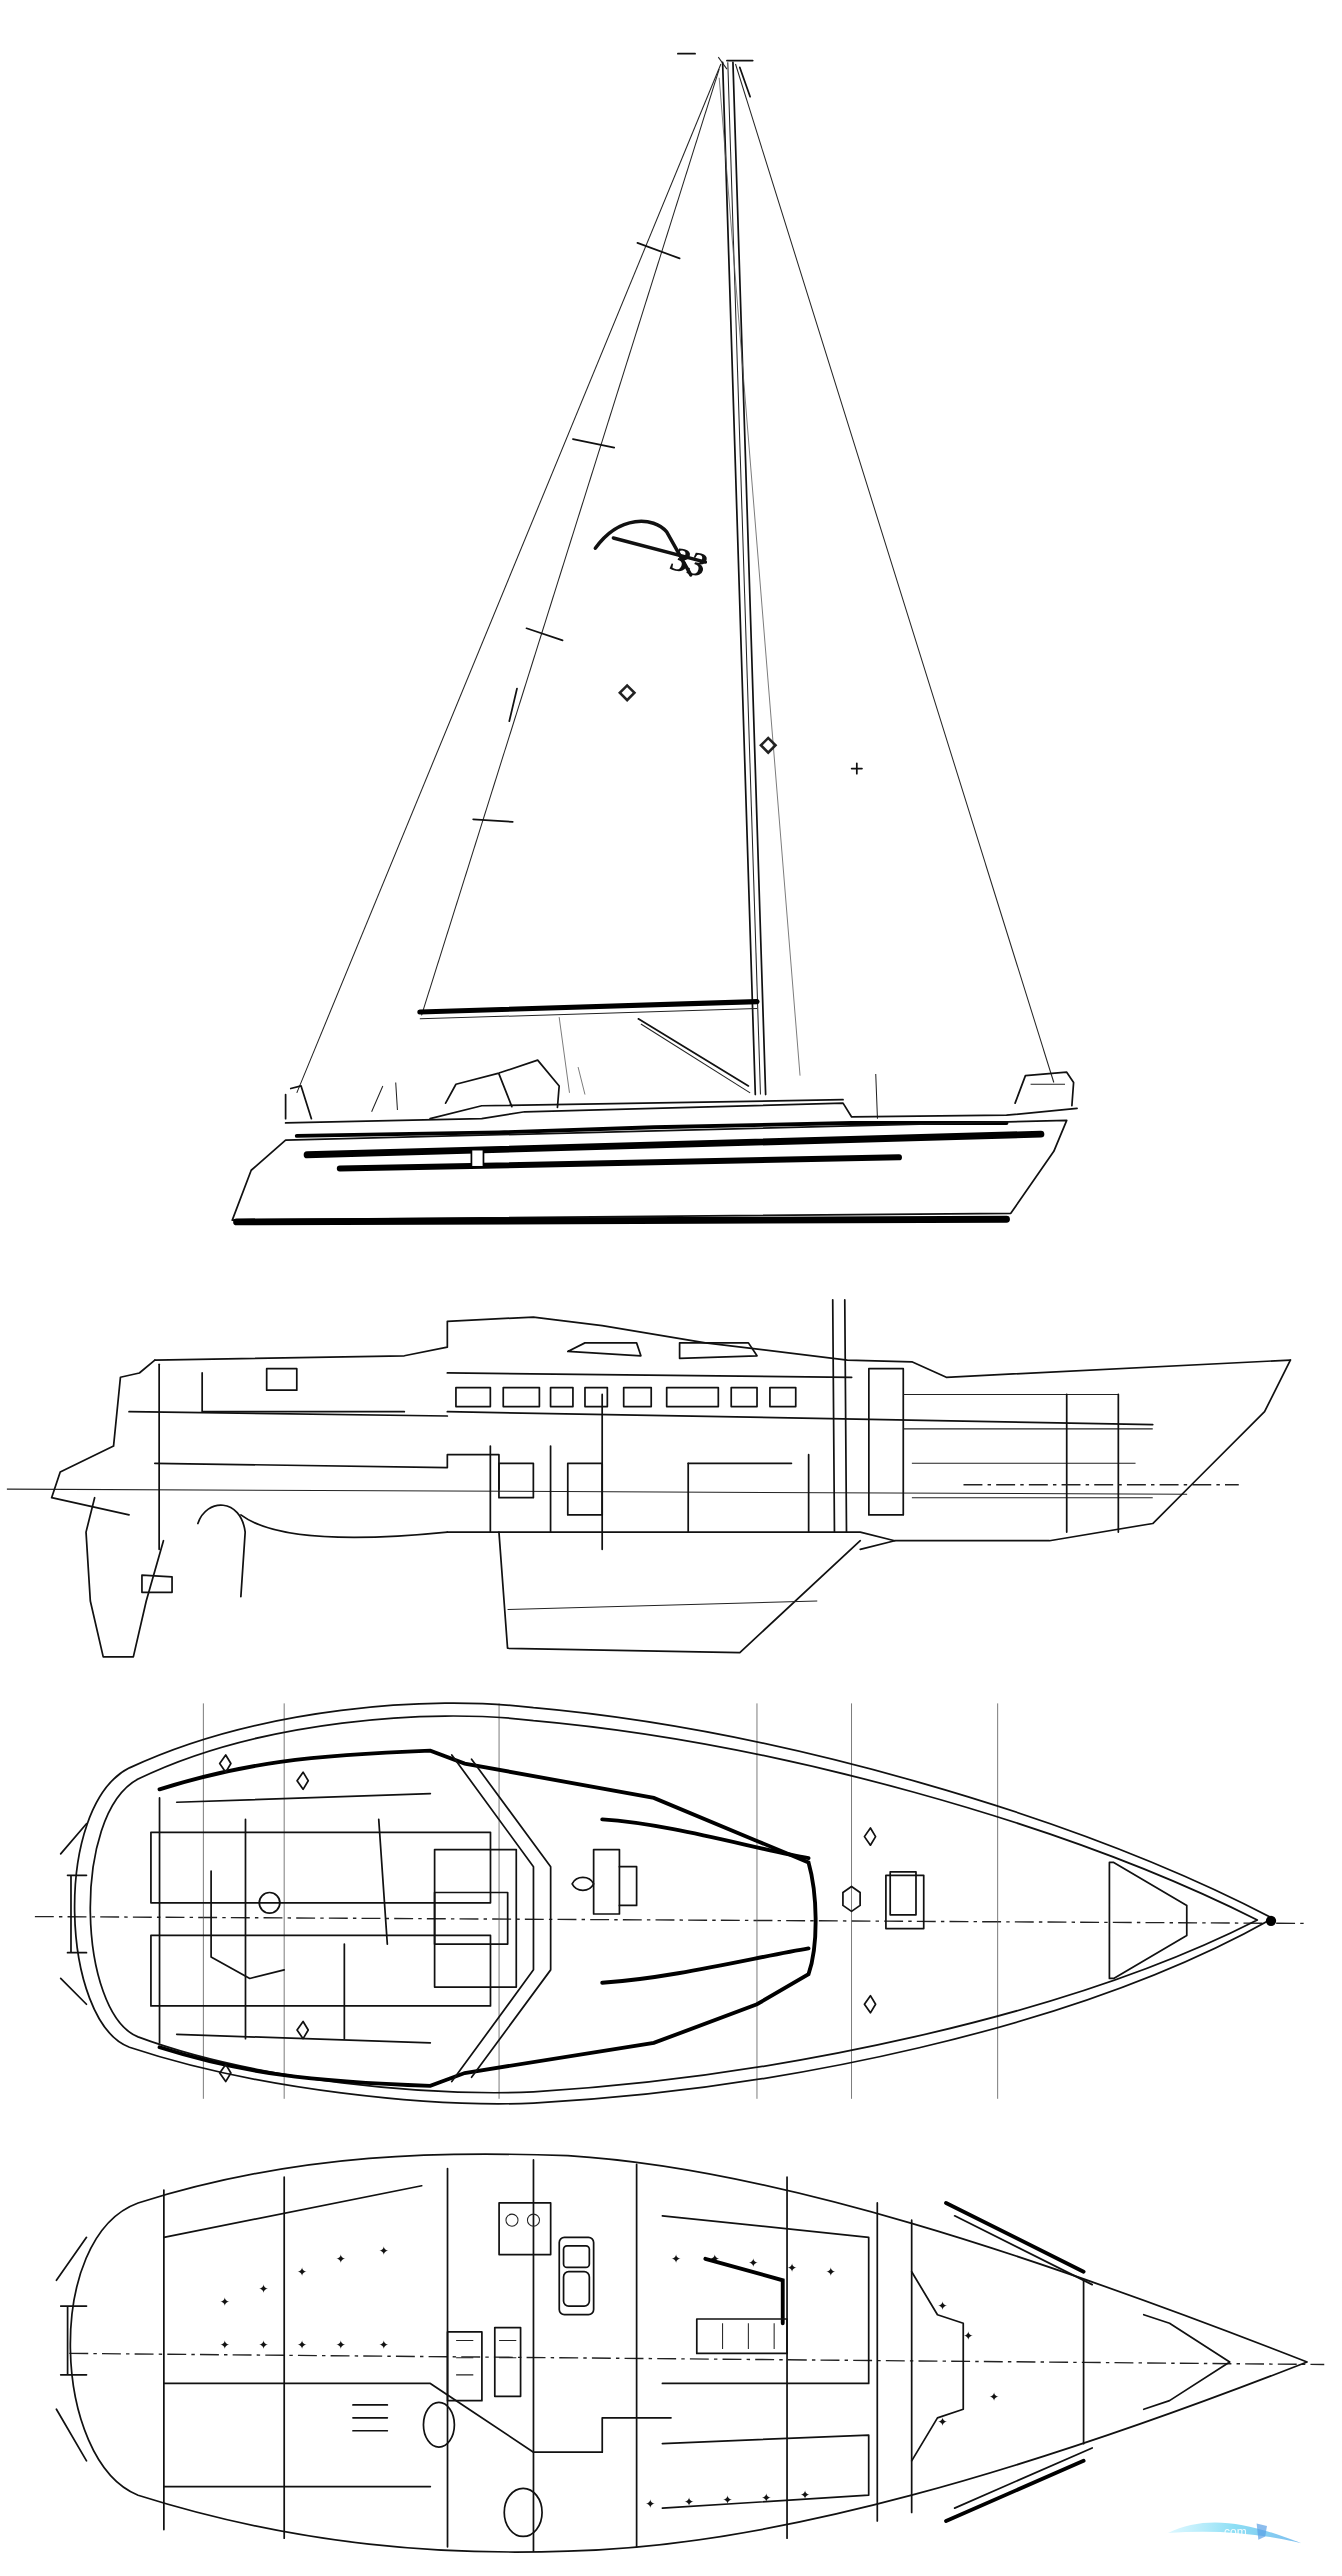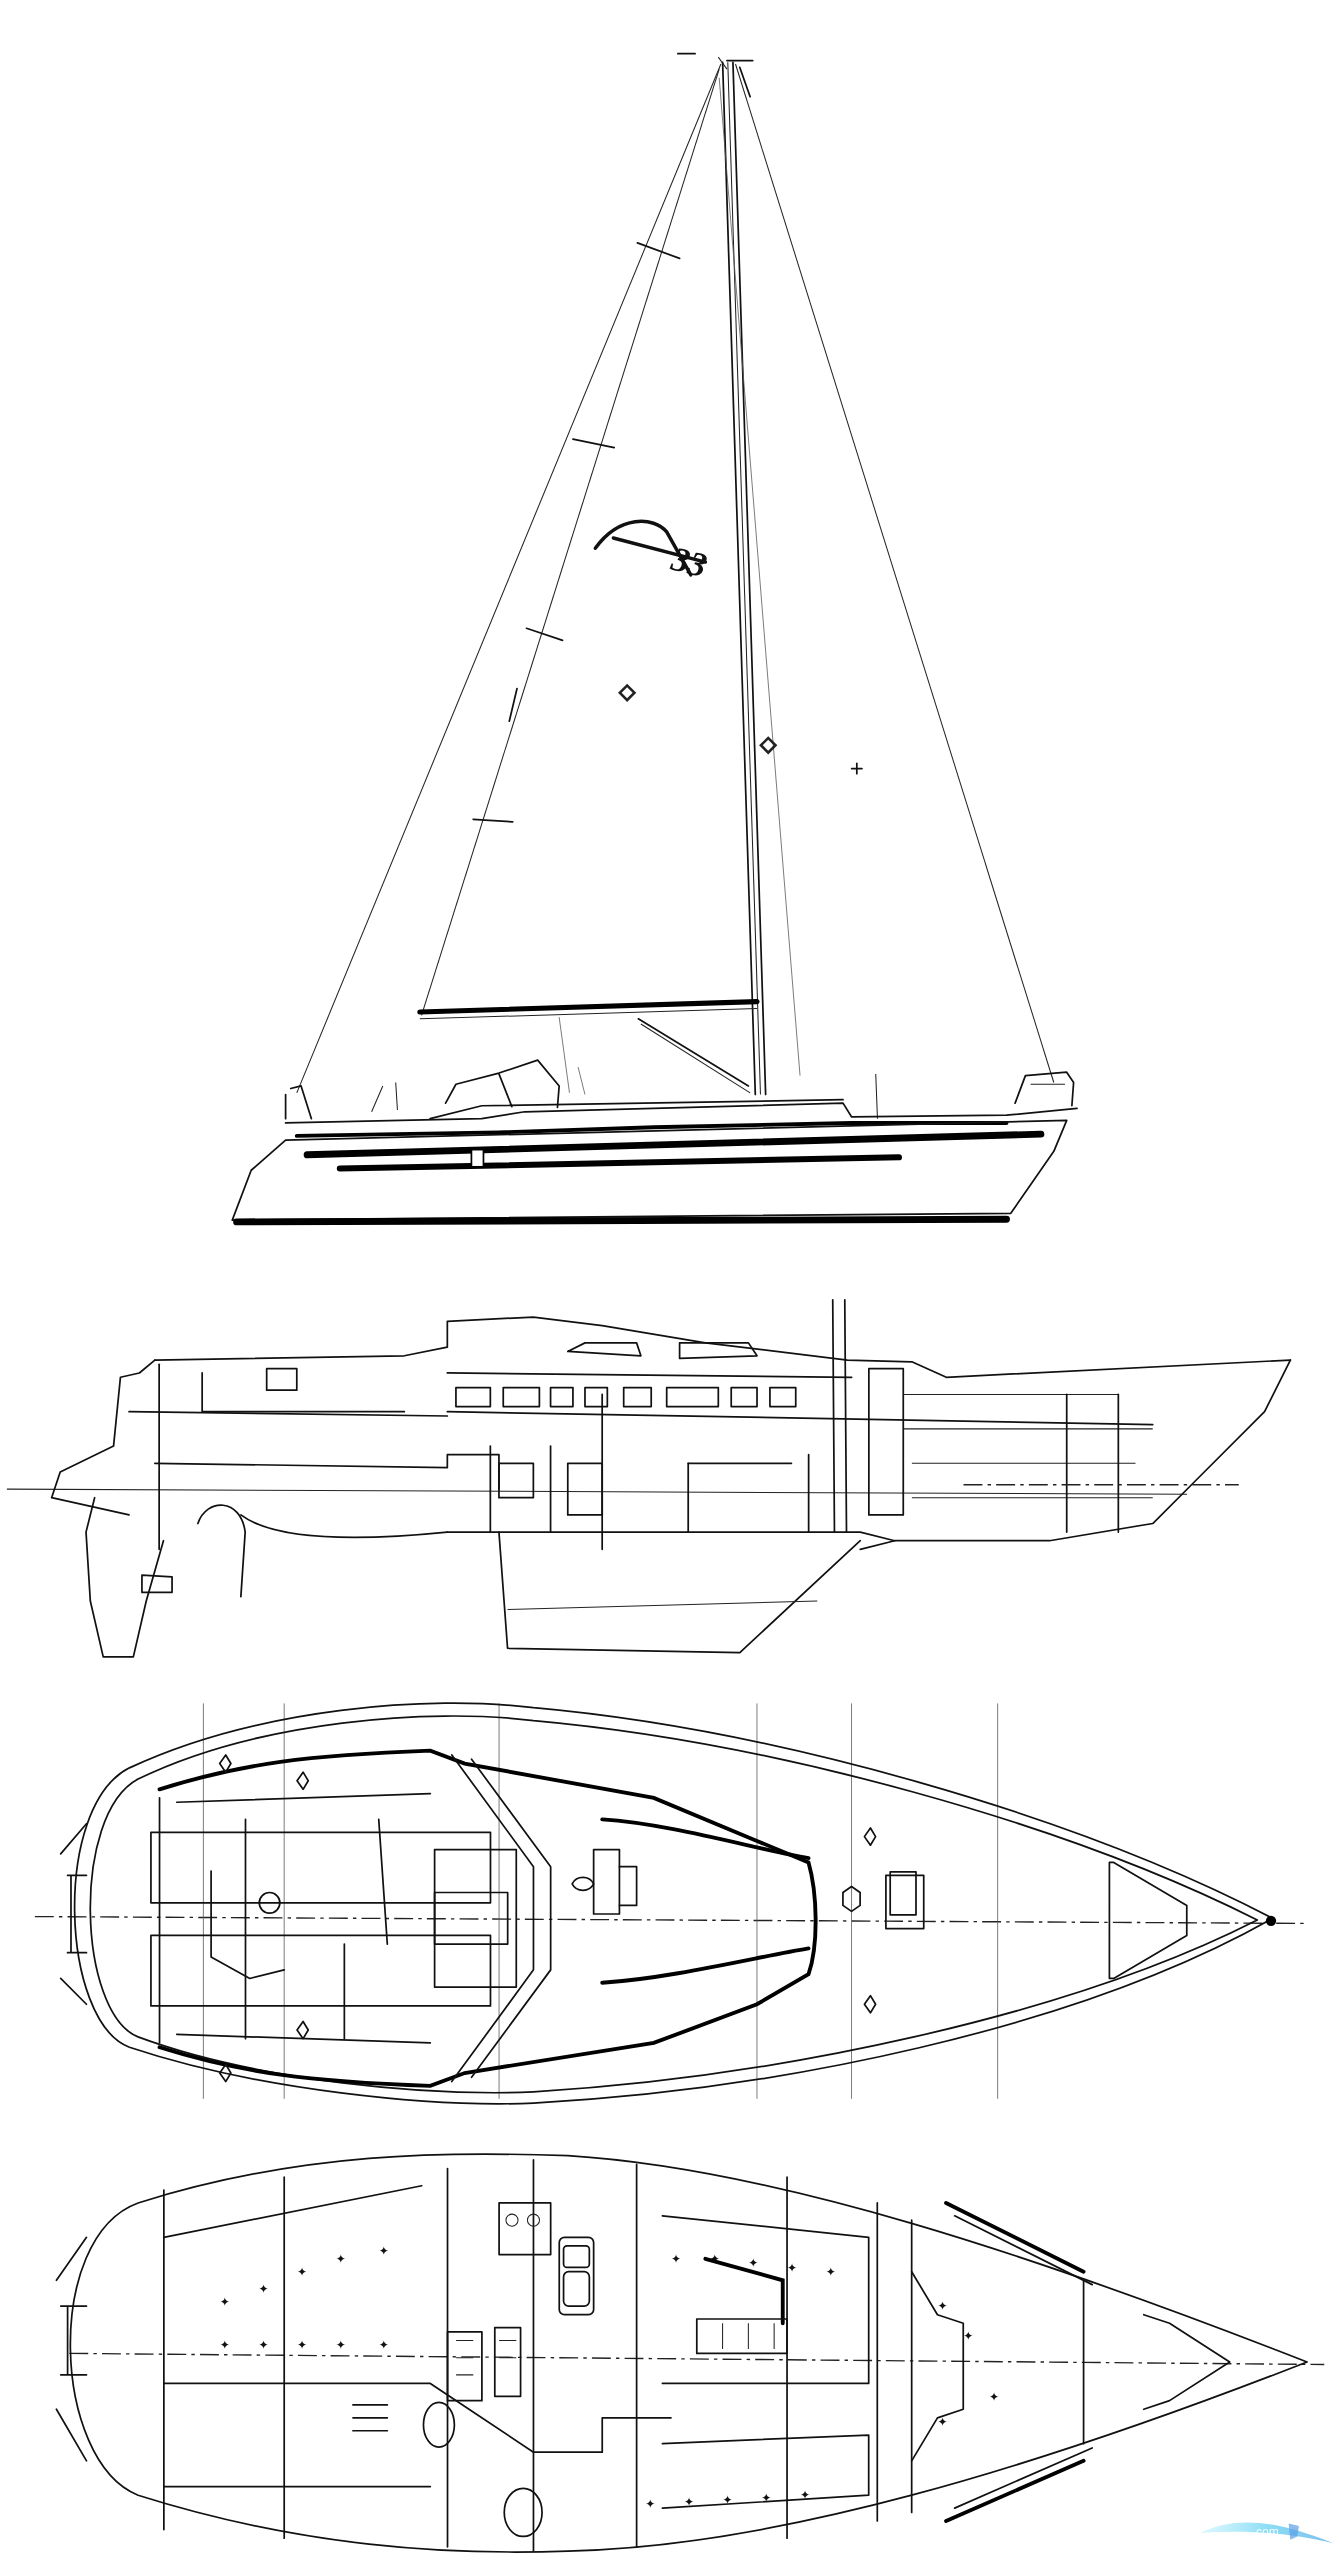--- a/index.html
+++ b/index.html
@@ -6,21 +6,21 @@
   body { width: 1342px; height: 2576px; position: relative; overflow: hidden; font-family: "Liberation Sans", sans-serif; }
   .view { position: absolute; left: 0; }
   svg { display: block; }
   .ln { fill: none; stroke: #111; stroke-width: 2; stroke-linecap: round; stroke-linejoin: round; }
   .thin { fill: none; stroke: #222; stroke-width: 1.2; }
   .hair { fill: none; stroke: #555; stroke-width: 0.9; }
   .bold { fill: none; stroke: #000; stroke-width: 4.5; stroke-linecap: round; }
   .xbold { fill: none; stroke: #000; stroke-width: 8; stroke-linecap: round; }
   .dash { fill: none; stroke: #222; stroke-width: 1.6; stroke-dasharray: 22 6 4 6; }
   .logo-text { font-family: "Liberation Serif", serif; font-style: italic; font-weight: bold; fill: #111; }
-  #watermark { position: absolute; left: 1144px; top: 2495px; width: 198px; height: 69px; }
+  #watermark { position: absolute; left: 1112px; top: 2495px; width: 198px; height: 69px; }
 </style>
 </head>
 <body>
 
 <div class="view" style="top:0; width:1342px; height:1248px;">
   <svg width="1342" height="1248" viewBox="0 0 1560 1450">
 
     <path class="ln" d="M788,62 L808,62 M845,70 L875,70 M860,78 L872,112"></path>
     <path class="thin" d="M835,66 L845,80"></path>
 

